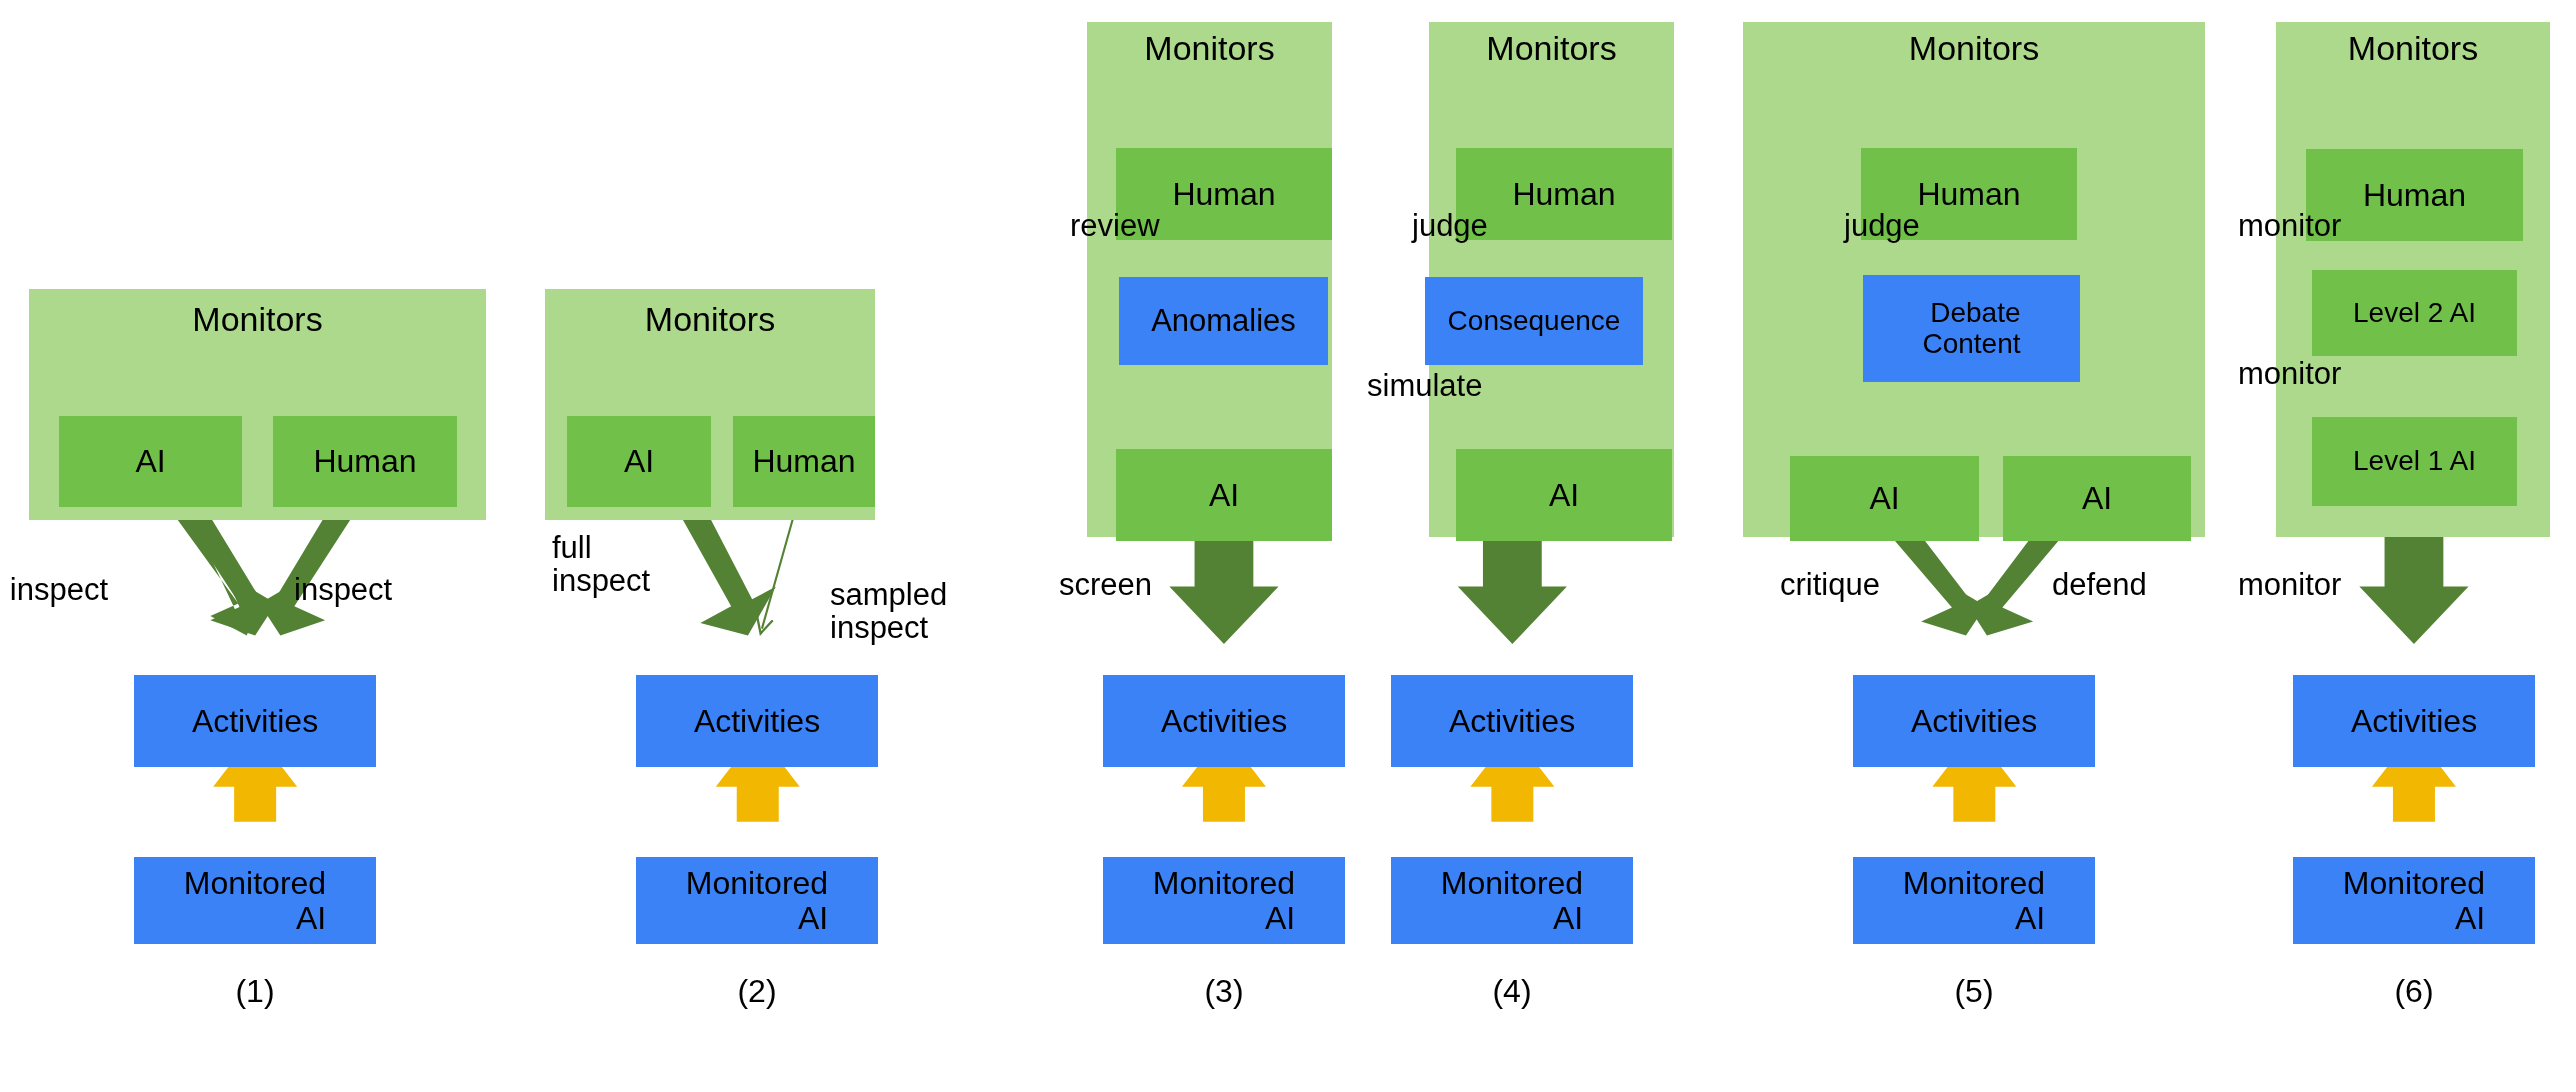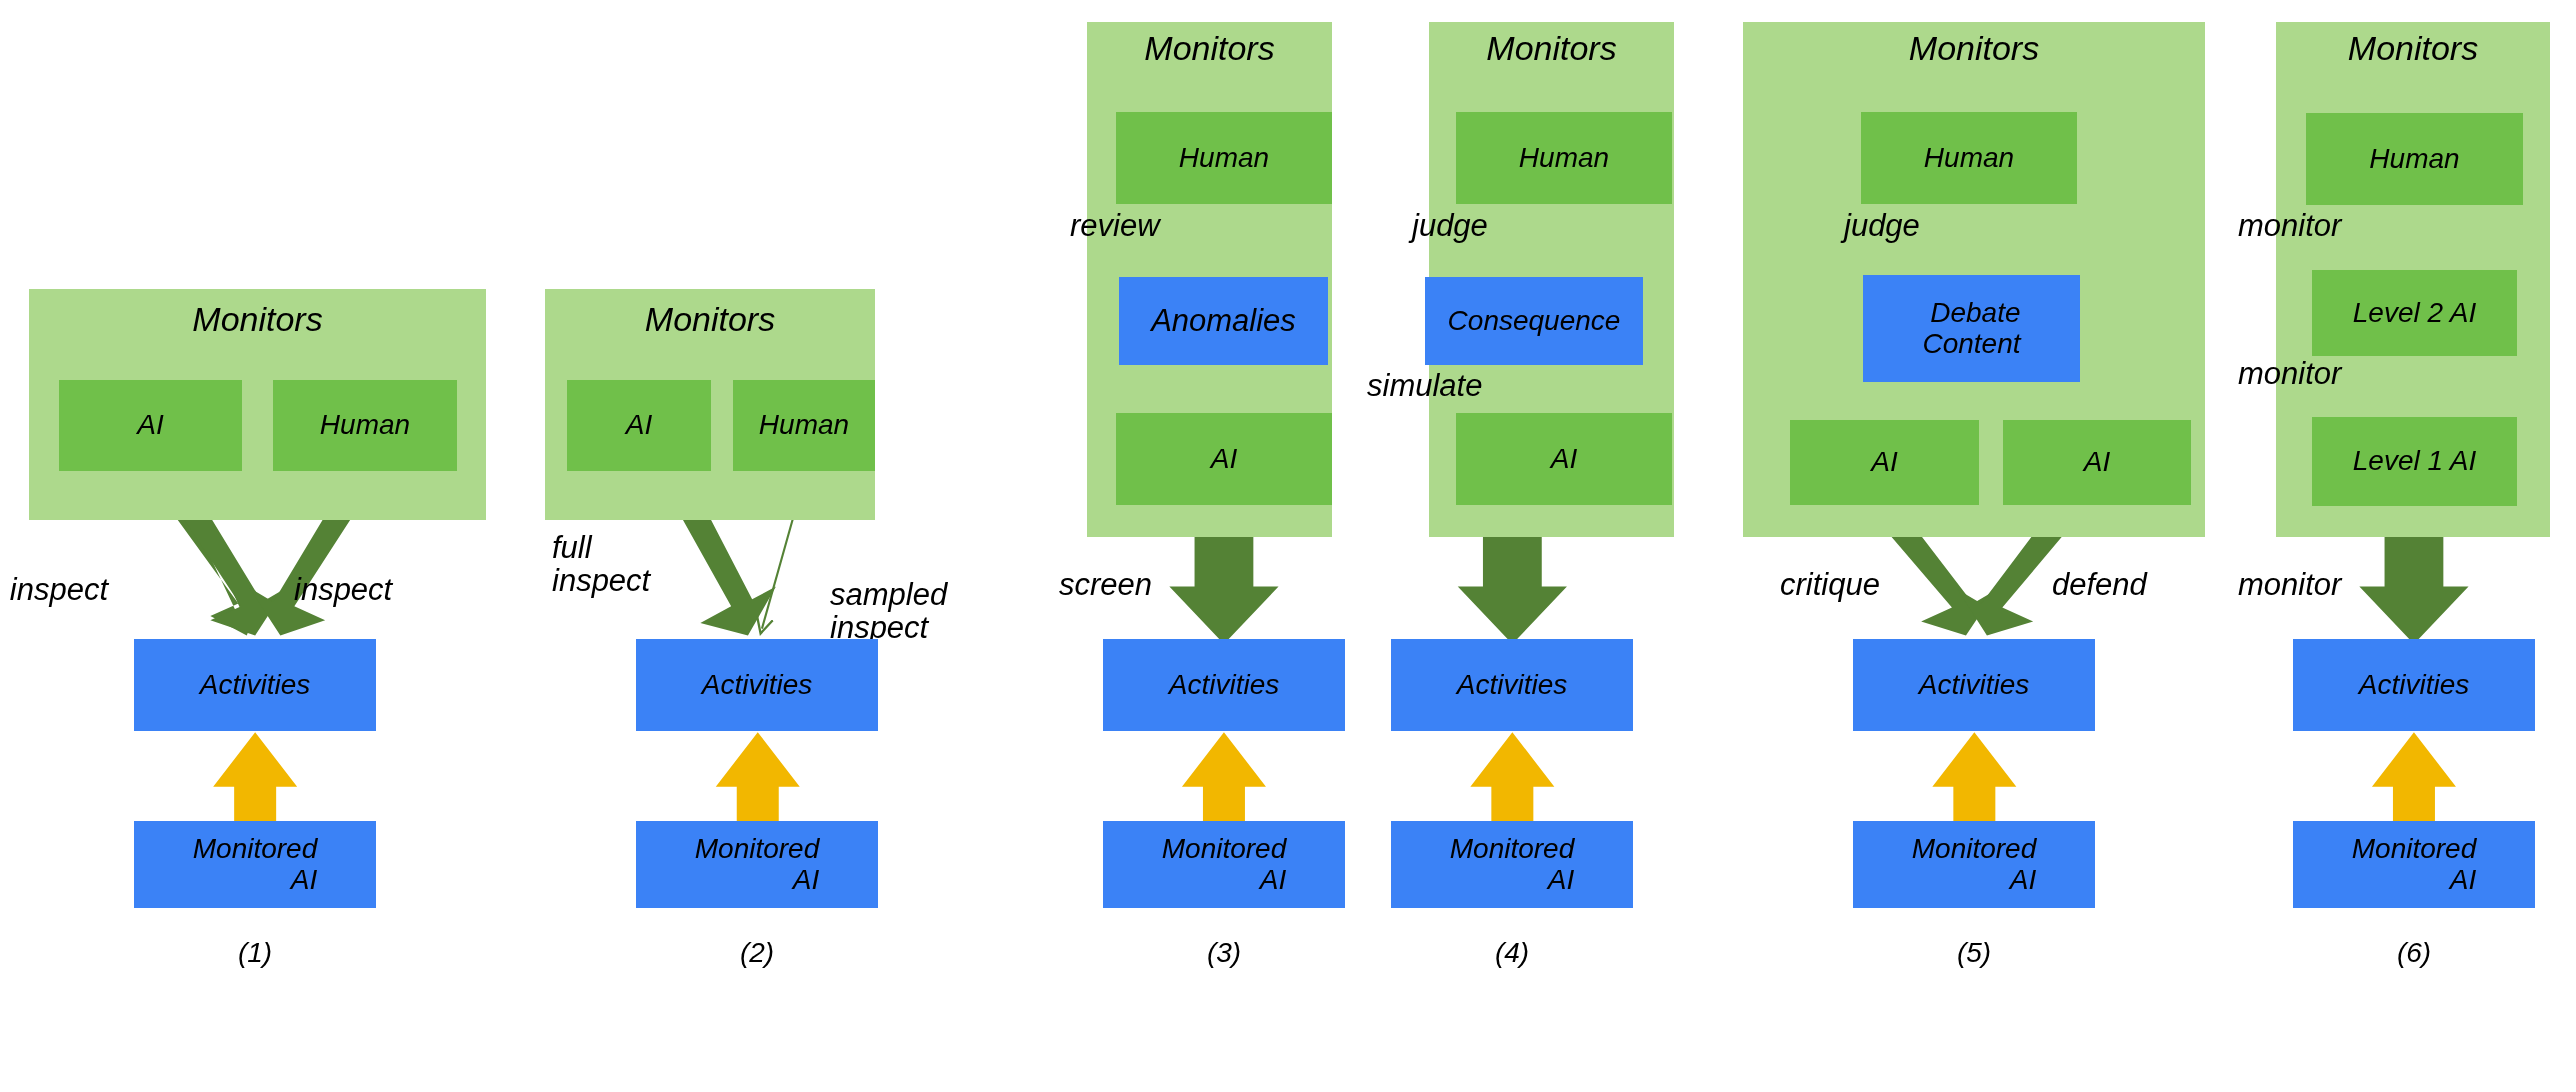--- a/index.html
+++ b/index.html
@@ -1,30 +1,30 @@
 <!DOCTYPE html>
 <html style="font-size:11.2px"><head>
 <meta charset="utf-8">
 <style>
   html,body{margin:0;padding:0;background:#ffffff;}
   body{font-family:"Liberation Sans",sans-serif;}
   #stage{position:relative;width:2576px;height:1092px;background:#ffffff;overflow:hidden;}
-  .panel{position:absolute;top:0;height:1092px;font-style:italic;}
+  .panel{position:absolute;top:0;height:1092px;}
   .monbox{position:absolute;background:#ADD98C;}
   .gbox{position:absolute;background:#70C04A;display:flex;align-items:center;justify-content:center;
         color:#000;text-align:center;line-height:1.08;}
   .ybox{position:absolute;background:#3b82f6;display:flex;align-items:center;justify-content:center;
         color:#000;text-align:right;line-height:1.08;}
   .montitle{position:absolute;text-align:center;color:#000;}
   .vlabel{position:absolute;color:#000;white-space:pre-line;line-height:1.05;}
   .caption{position:absolute;text-align:center;color:#000;}
   svg.arrows{position:absolute;left:0;top:0;width:2576px;height:1092px;pointer-events:none;overflow:visible;}
   .f40{font-size:28px;}
   .f44{font-size:31px;}
-  .f46{font-size:28px;}
+  .f46{font-size:32px;margin-top:36px;}
   .f48{font-size:34px;}
 </style>
 </head>
 <body>
 
 <div id="stage">
 
   <svg class="arrows" xmlns="http://www.w3.org/2000/svg" viewBox="0 0 3679 1560" width="2576" height="1092">
     <defs>
       <marker id="thinhead" markerWidth="9" markerHeight="9" refX="5.2" refY="4.5" orient="auto">

